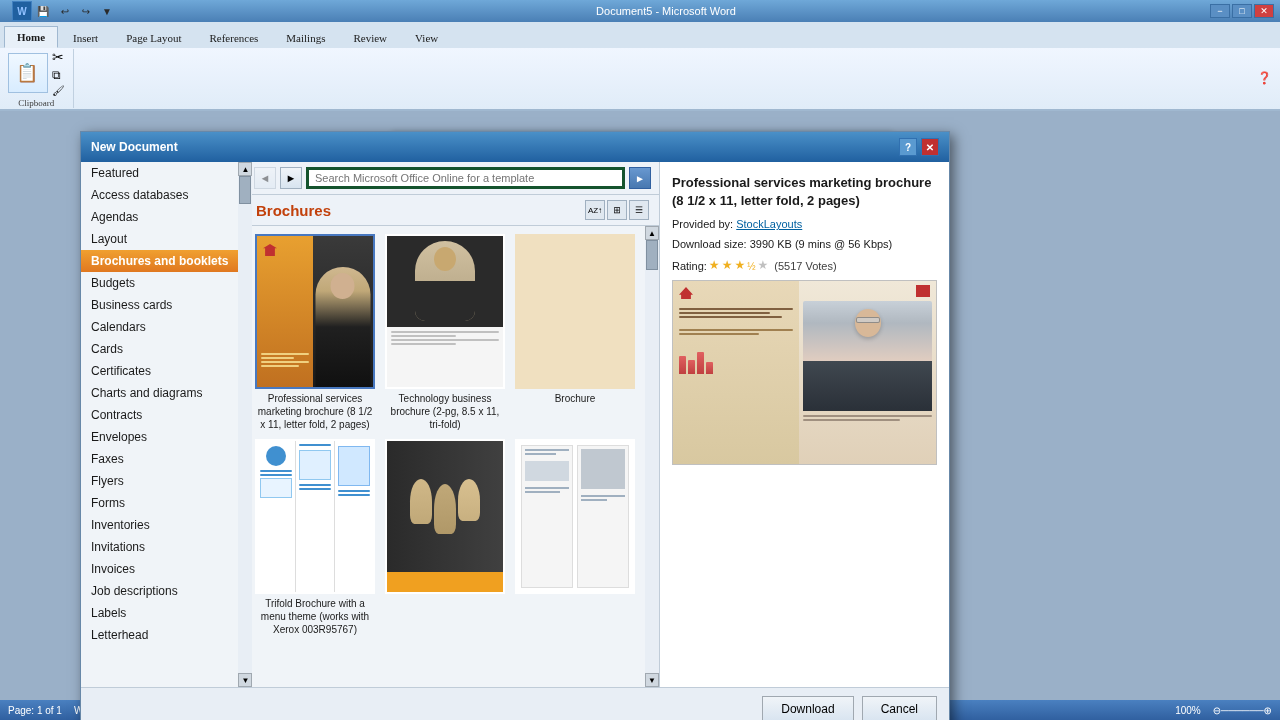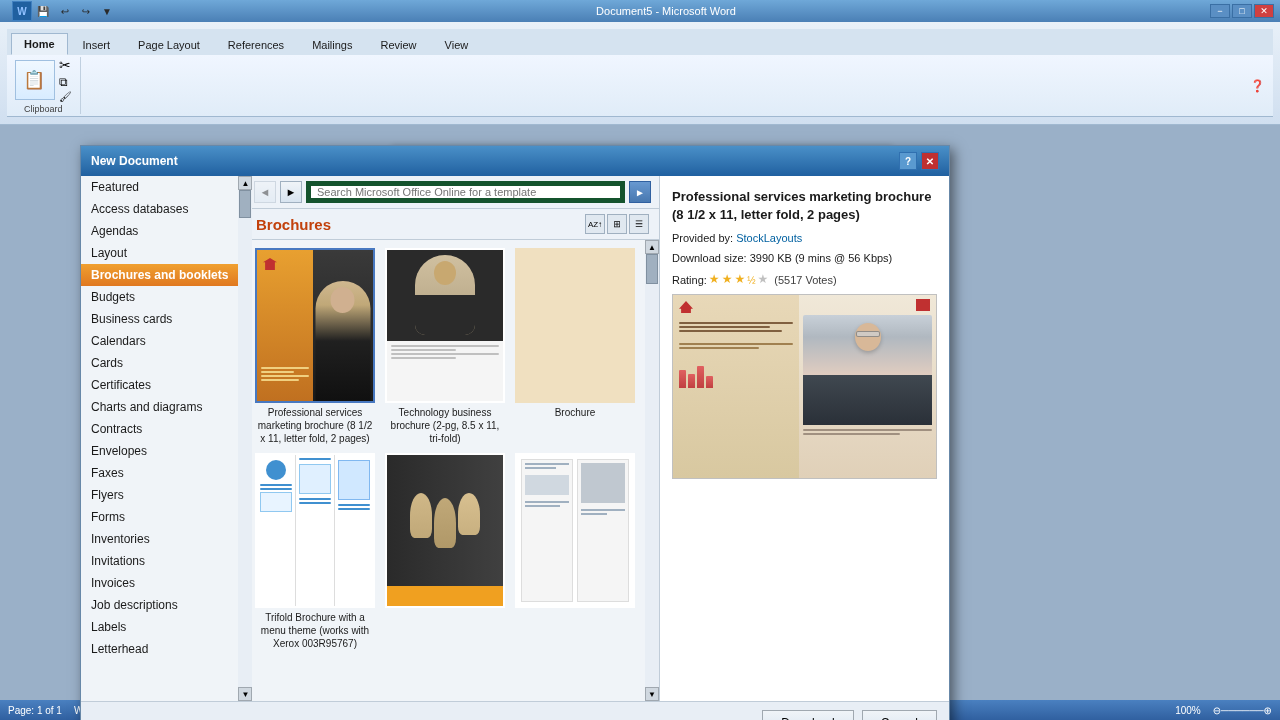--- a/index.html
+++ b/index.html
@@ -31,21 +31,22 @@
       width: 20px; height: 14px; background: #5a8fc4; border: 1px solid #3a6fa4;
       cursor: pointer; display: flex; align-items: center; justify-content: center;
       font-size: 9px; color: white;
     }
     .title-btn.close { background: #d04040; }
 
     
     .ribbon {
       background: linear-gradient(to bottom, #e8f0f8, #d0dff0);
       border-bottom: 1px solid #a0b8d0;
-      padding: 7px;
+      padding: 0;
+      font-family: Liberation Serif, serif;
     }
     .ribbon-tabs {
       display: flex;
       padding: 0 4px;
       background: #d5e3f0;
       height: 26px;
       align-items: flex-end;
     }
     .ribbon-tab {
       padding: 4px 12px;
@@ -148,21 +149,21 @@
       width: 22px; height: 22px;
       background: linear-gradient(to bottom, #f0f4f8, #d8e4f0);
       border: 1px solid #a0b0c0;
       display: flex; align-items: center; justify-content: center;
       cursor: pointer; font-size: 11px;
     }
     .nav-btn.disabled { opacity: 0.4; cursor: default; }
     .search-input {
       flex: 1;
       height: 22px;
-      border: 5px solid #14532d;
+      border: 3px solid #14532d;
       padding: 2px 6px;
       font-size: 11px;
       color: #888;
       background: white;
     }
     .search-go-btn {
       width: 22px; height: 22px;
       background: linear-gradient(to bottom, #6898d0, #4878b0);
       border: 1px solid #3060a0;
       display: flex; align-items: center; justify-content: center;
@@ -740,21 +741,21 @@
             </div>
           </div>
 
         </div>
 
         <div class="detail-panel">
           <div class="detail-title">Professional services marketing brochure (8 1/2 x 11, letter fold, 2 pages)</div>
 
           <div class="detail-field">
             <span>Provided by:</span>
-            <span style="color:#0060a0;cursor:pointer;">StockLayouts</span>
+            <span style="color:#0060a0;text-decoration:underline;cursor:pointer;">StockLayouts</span>
           </div>
 
           <div class="detail-field">
             <span>Download size:</span>
             <span>3990 KB (9 mins @ 56 Kbps)</span>
           </div>
 
           <div class="detail-field star-rating">
             <span>Rating:</span>
             <span class="star filled">★</span>

